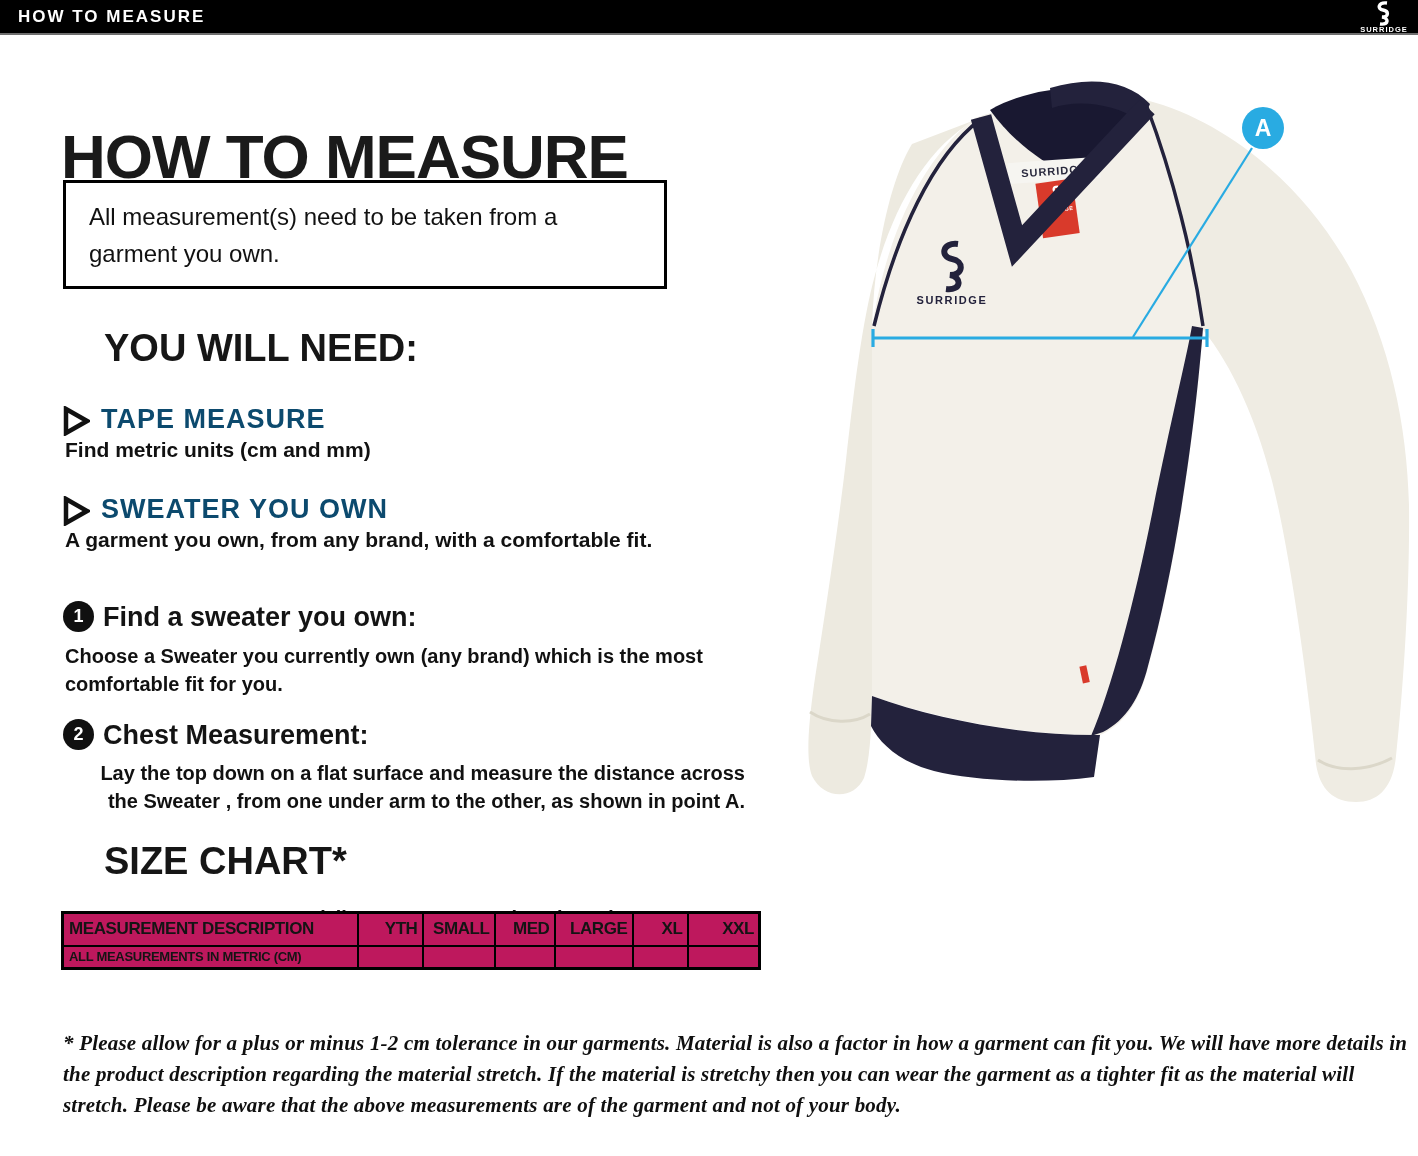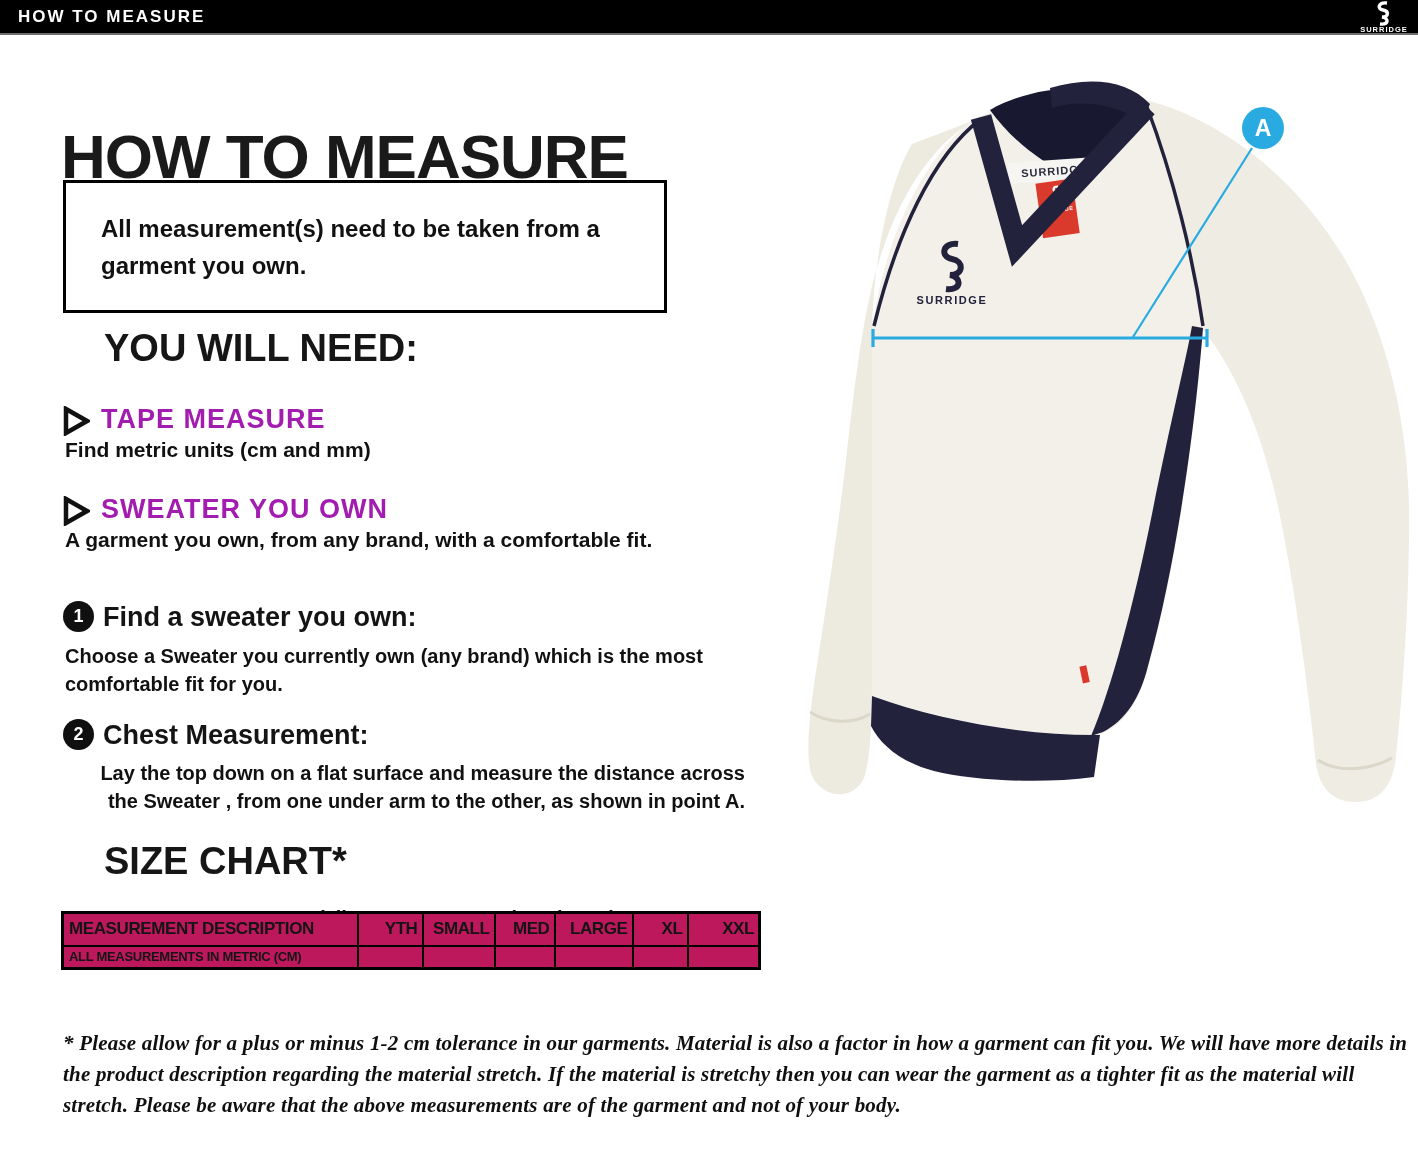--- a/index.html
+++ b/index.html
@@ -25,27 +25,27 @@
   .page-title{
     left:61px;top:84px;font-size:62px;font-weight:800;letter-spacing:-1px;
     line-height:1;color:#1a1a1a;white-space:nowrap;
   }
 
   
   .note-box{
     left:63px;top:180px;width:604px;min-height:103px;box-sizing:border-box;
     border:3px solid #000;padding:15px 20px 14px 23px;
   }
-  .note-box p{margin:12px;font-size:24px;font-weight:700;line-height:37px;color:#111;}
+  .note-box p{margin:0;font-size:24px;font-weight:400;line-height:37px;color:#111;}
 
   .section-heading{font-size:38px;font-weight:800;letter-spacing:0px;color:#161616;white-space:nowrap;margin-left:41px;}
 
   
   .tri-icon{display:block;}
-  .need-label{font-size:27px;font-weight:800;letter-spacing:1px;color:#a21caf;white-space:nowrap;text-align:center;}
+  .need-label{font-size:27px;font-weight:800;letter-spacing:1px;color:#0c4a6e;white-space:nowrap;text-align:center;}
   .need-desc{font-size:21px;font-weight:700;color:#111;white-space:nowrap;}
 
   
   .step-badge{
     width:31px;height:31px;border-radius:50%;background:#101010;color:#fff;
     font-size:18px;font-weight:800;text-align:center;line-height:31px;
   }
   .step-title{font-size:27px;font-weight:800;color:#141414;white-space:nowrap;}
   .step-desc{font-size:20px;font-weight:700;line-height:28px;color:#111;width:680px;}
 

